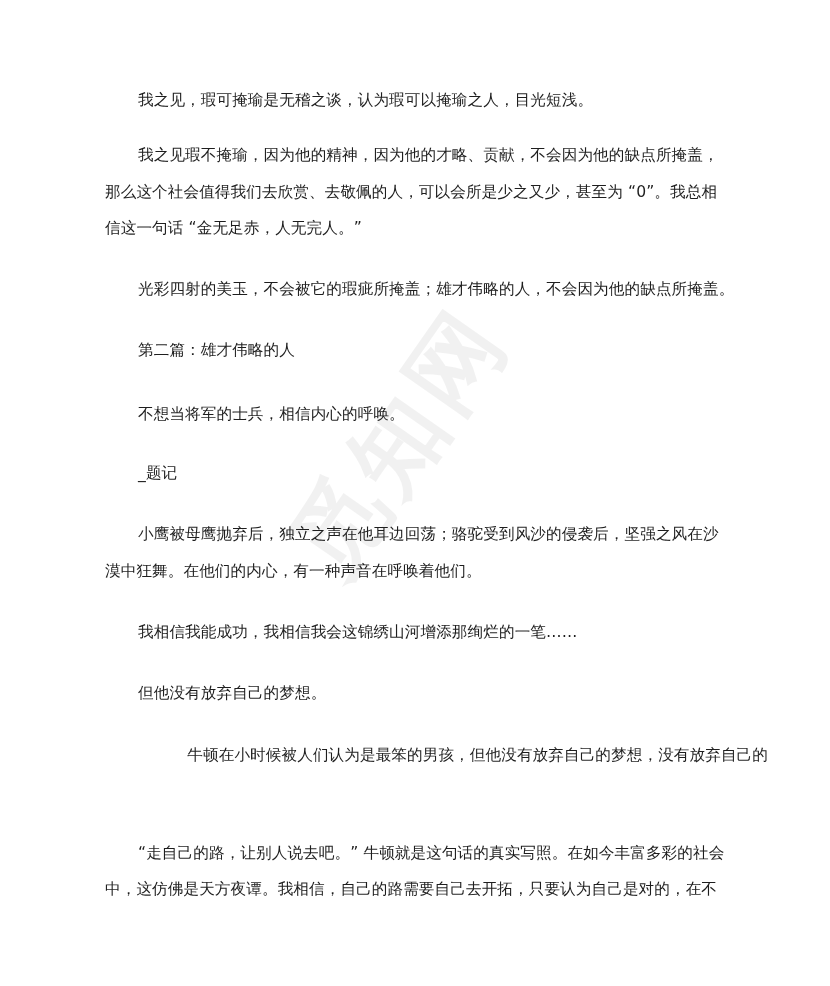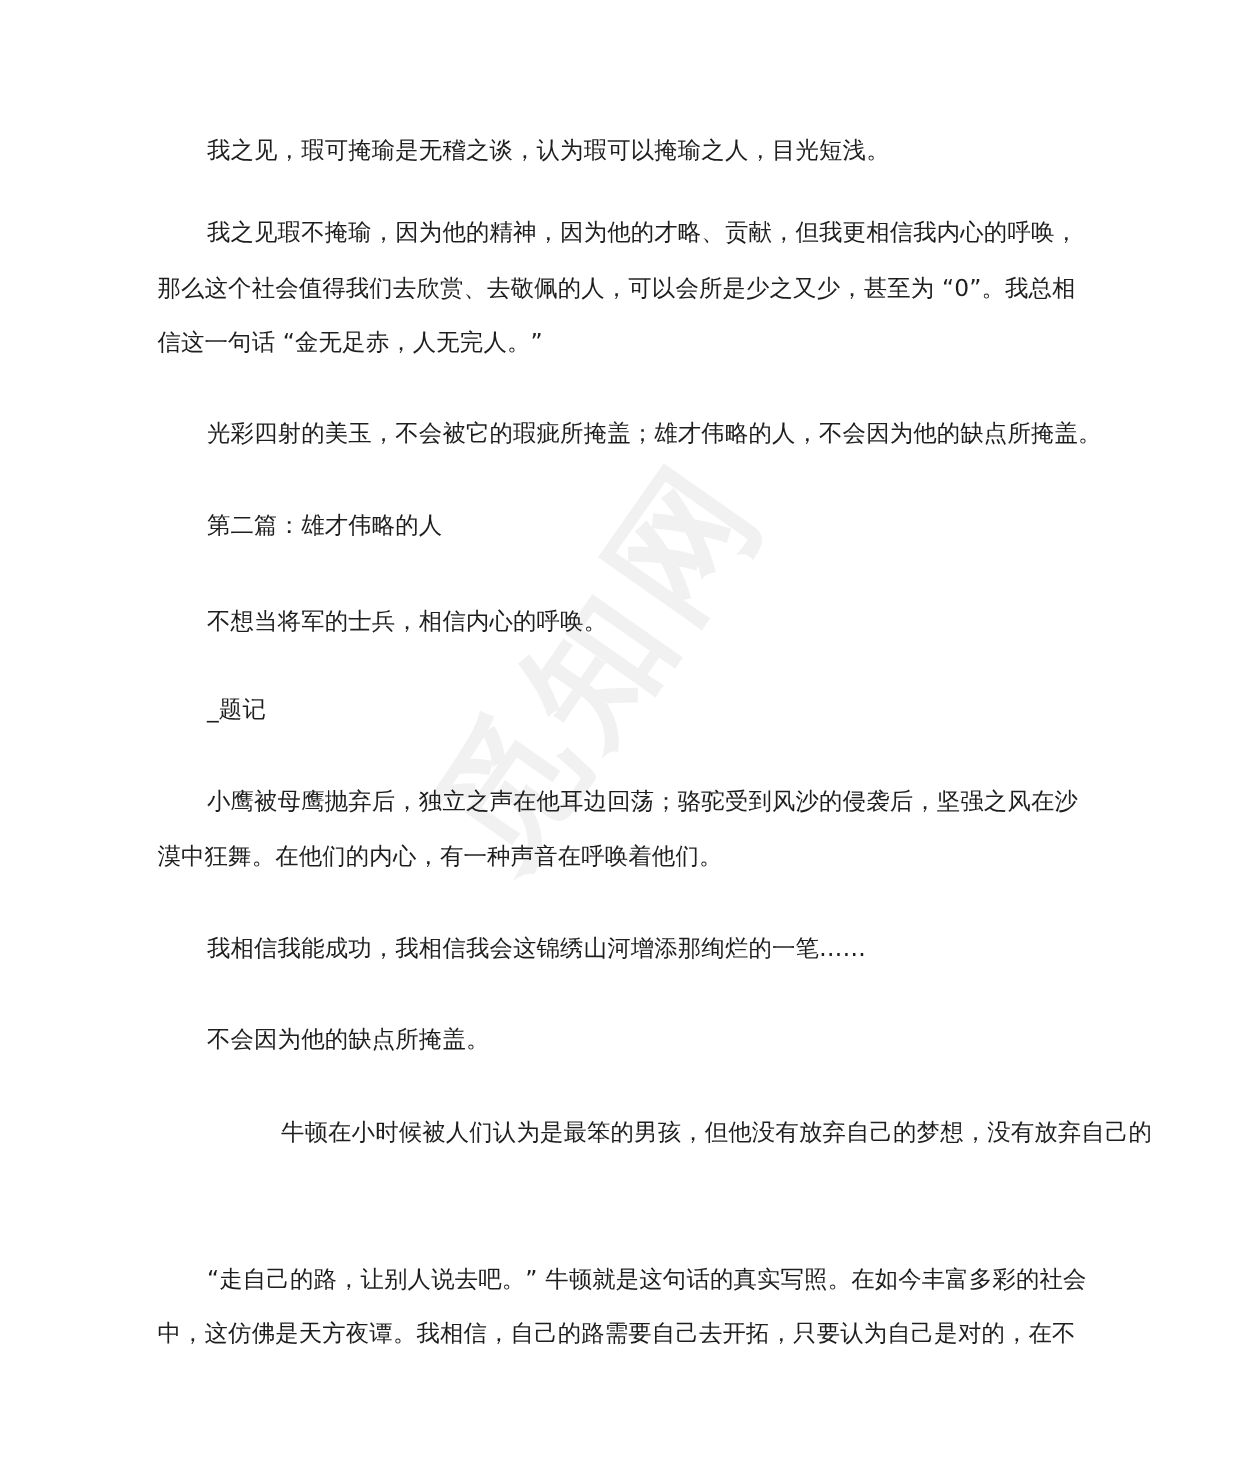--- a/index.html
+++ b/index.html
@@ -50,37 +50,37 @@
   </style>
 </head>
 <body>
 
 <div class="page">
 
   <div class="watermark">觅知网</div>
 
   <div class="line indent" style="top:90px;">我之见，瑕可掩瑜是无稽之谈，认为瑕可以掩瑜之人，目光短浅。</div>
 
-  <div class="line indent" style="top:145px;">我之见瑕不掩瑜，因为他的精神，因为他的才略、贡献，但我更相信我内心的呼唤，</div>
+  <div class="line indent" style="top:145px;">我之见瑕不掩瑜，因为他的精神，因为他的才略、贡献，不会因为他的缺点所掩盖，</div>
   <div class="line" style="top:182px;">那么这个社会值得我们去欣赏、去敬佩的人，可以会所是少之又少，甚至为 “0”。我总相</div>
   <div class="line" style="top:218px;">信这一句话 “金无足赤，人无完人。”</div>
 
   <div class="line indent" style="top:279px;">光彩四射的美玉，不会被它的瑕疵所掩盖；雄才伟略的人，不会因为他的缺点所掩盖。</div>
 
   <div class="line indent" style="top:340px;">第二篇：雄才伟略的人</div>
 
   <div class="line indent" style="top:404px;">不想当将军的士兵，相信内心的呼唤。</div>
 
   <div class="line indent" style="top:463px;">_题记</div>
 
   <div class="line indent" style="top:524px;">小鹰被母鹰抛弃后，独立之声在他耳边回荡；骆驼受到风沙的侵袭后，坚强之风在沙</div>
   <div class="line indent" style="top:622px;">我相信我能成功，我相信我会这锦绣山河增添那绚烂的一笔……</div>
 
   <div class="line" style="top:561px;">漠中狂舞。在他们的内心，有一种声音在呼唤着他们。</div>
 
-  <div class="line indent" style="top:683px;">不会因为他的缺点所掩盖。</div>
+  <div class="line indent" style="top:683px;">但他没有放弃自己的梦想。</div>
 
   <div class="line indent" style="top:745px;text-align:right;">牛顿在小时候被人们认为是最笨的男孩，但他没有放弃自己的梦想，没有放弃自己的</div>
 
   <div class="line indent" style="top:843px;">“走自己的路，让别人说去吧。” 牛顿就是这句话的真实写照。在如今丰富多彩的社会</div>
   <div class="line" style="top:879px;">中，这仿佛是天方夜谭。我相信，自己的路需要自己去开拓，只要认为自己是对的，在不</div>
 
 </div>
 
 </body></html>

